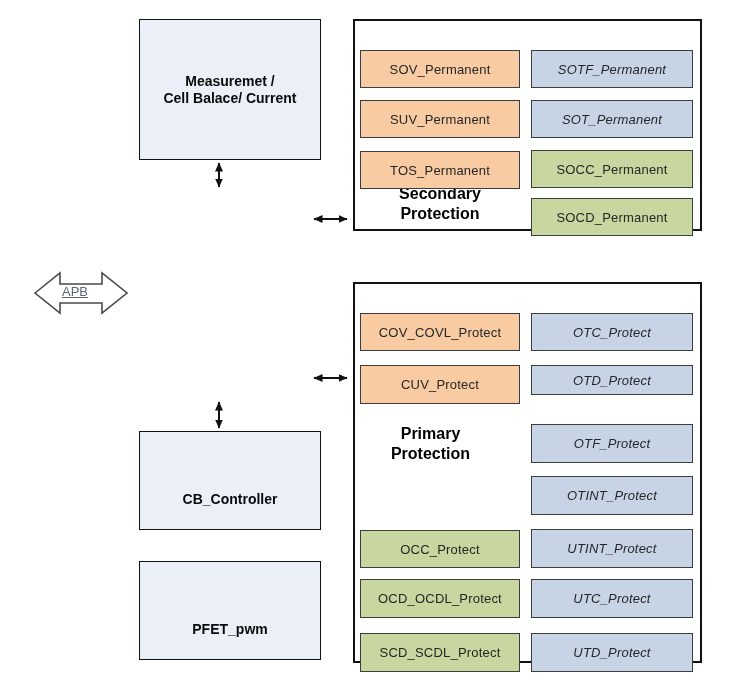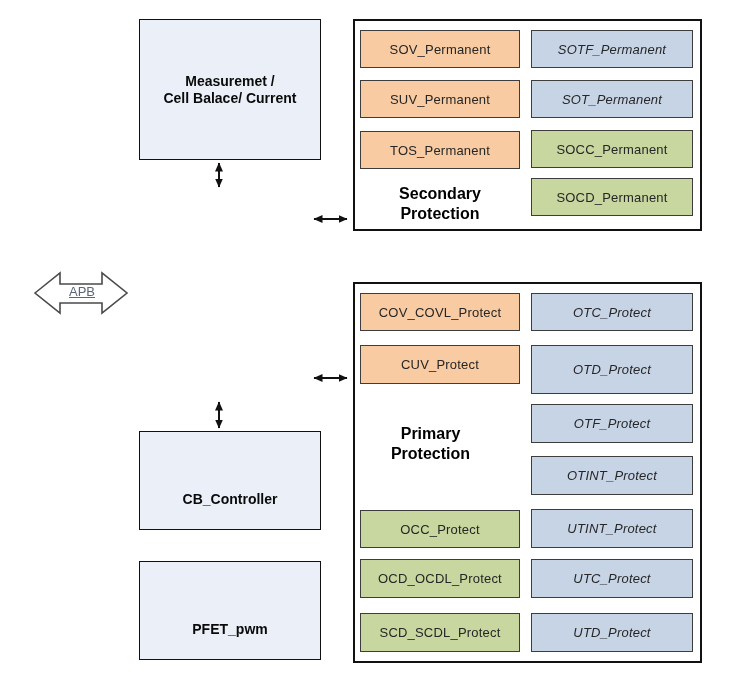--- a/index.html
+++ b/index.html
@@ -18,32 +18,32 @@
     font-size:14px;font-weight:600;color:#0a0a0a;line-height:17px;
   }
   
   .outerbox{
     position:absolute;background:#fff;border:2.2px solid #111;box-sizing:border-box;
   }
   
   .blk{
     position:absolute;border:1.4px solid var(--blk-border,#3d3d3d);box-sizing:border-box;
     display:flex;align-items:center;justify-content:center;
-    font-size:13px;color:#262626;letter-spacing:.2px;
+    font-size:13px;color:#262626;letter-spacing:.2px;margin-top:20px;
   }
   .blk.orange{background:var(--orange,#F8CBA2);}
   .blk.blue{background:var(--blue,#C6D4E6);font-style:italic;}
   .blk.green{background:var(--green,#C7D79F);}
   .section-title{
     position:absolute;text-align:center;font-size:16px;font-weight:700;
     color:#000;line-height:20px;
   }
   .overlay{position:absolute;left:0;top:0;pointer-events:none;}
   .apb-label{
-    position:absolute;text-align:center;font-size:13px;line-height:16px;
+    position:absolute;font-size:13px;line-height:16px;
     color:var(--apb-text,#5a6678);text-decoration:underline;
   }
 </style>
 </head>
 <body>
 
 <div class="canvas">
 
   <div class="panel" style="left:128px;top:19px;width:182px;height:141px">
     <div class="lbl" style="top:53px">
@@ -81,21 +81,21 @@
     <span style="display:block">Protection</span>
   </div>
 
   <div class="blk orange" style="left:360px;top:293px;width:160px;height:38px">COV_COVL_Protect</div>
   <div class="blk orange" style="left:360px;top:345px;width:160px;height:39px">CUV_Protect</div>
   <div class="blk green" style="left:360px;top:510px;width:160px;height:38px">OCC_Protect</div>
   <div class="blk green" style="left:360px;top:559px;width:160px;height:39px">OCD_OCDL_Protect</div>
   <div class="blk green" style="left:360px;top:613px;width:160px;height:39px">SCD_SCDL_Protect</div>
 
   <div class="blk blue" style="left:531px;top:293px;width:162px;height:38px">OTC_Protect</div>
-  <div class="blk blue" style="left:531px;top:345px;width:162px;height:49px">OTD_Protect</div>
+  <div class="blk blue" style="left:531px;top:345px;width:162px;height:30px">OTD_Protect</div>
   <div class="blk blue" style="left:531px;top:404px;width:162px;height:39px">OTF_Protect</div>
   <div class="blk blue" style="left:531px;top:456px;width:162px;height:39px">OTINT_Protect</div>
   <div class="blk blue" style="left:531px;top:509px;width:162px;height:39px">UTINT_Protect</div>
   <div class="blk blue" style="left:531px;top:559px;width:162px;height:39px">UTC_Protect</div>
   <div class="blk blue" style="left:531px;top:613px;width:162px;height:39px">UTD_Protect</div>
 
   <svg class="overlay" width="752" height="688">
     <defs>
       <marker id="ah" markerWidth="10" markerHeight="9" refX="8.5" refY="4" orient="auto-start-reverse" markerUnits="userSpaceOnUse">
         <path d="M0,0 L9,4 L0,8 z" fill="#111"></path>

